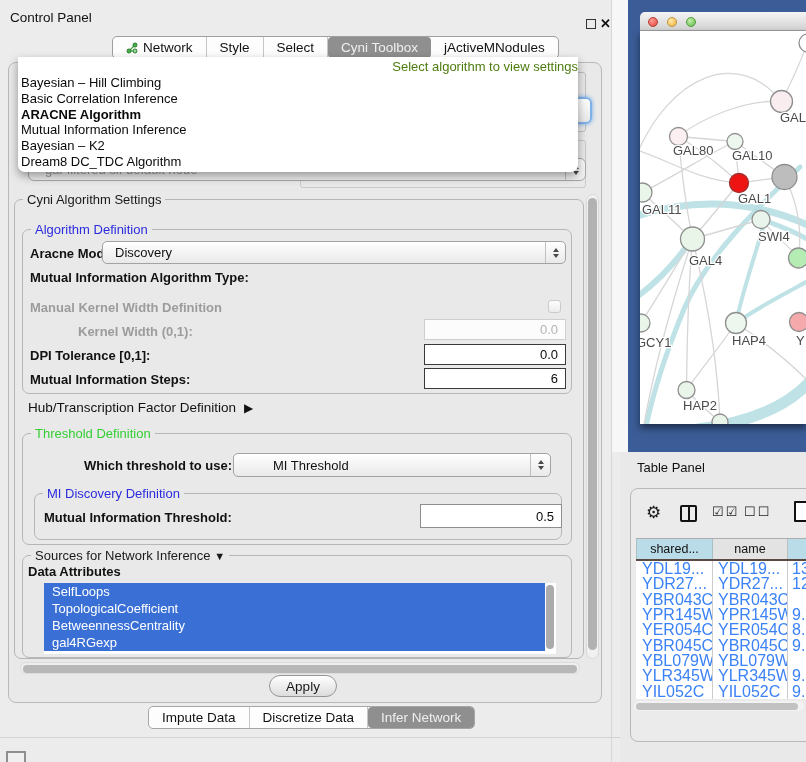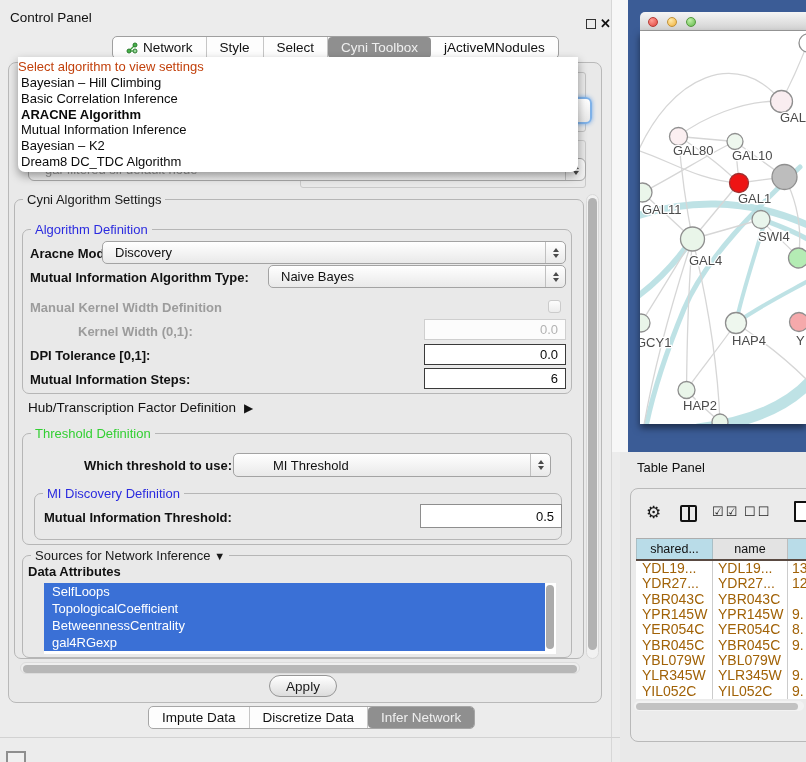--- a/index.html
+++ b/index.html
@@ -37,21 +37,21 @@
   #focus-combo-frag { position:absolute; left:570px; top:97px; width:22px; height:27px;
     border:2px solid #7eb1e8; border-radius:6px; background:linear-gradient(#fff,#e7e7e7);
     box-shadow:0 0 4px rgba(100,160,230,.9); z-index:2; }
   #bg-combo { position:absolute; left:28px; top:158px; width:558px; height:23px;
     background:linear-gradient(#fbfbfb,#ededed); border:1px solid #a8a8a8; border-radius:6px;
     z-index:2; display:flex; align-items:center; padding-left:16px; font-size:13px; color:#9a9a9a; }
 
   
   #algo-popup { position:absolute; left:18px; top:57px; width:560px; height:115px; background:#fff;
     border-radius:0 0 7px 7px; box-shadow:0 4px 10px rgba(0,0,0,.38); z-index:5; overflow:hidden; }
-  #popup-prompt { text-align:left; color:#c2410c; font-size:13px; padding-top:2px; height:18px; }
+  #popup-prompt { text-align:right; color:#4d7c0f; font-size:13px; padding-top:2px; height:18px; }
   .pitem { font-size:13px; line-height:15.8px; padding-left:3px; color:#0a0a0a; }
   .pitem.bold { font-weight:700; }
 
   
   .group { position:absolute; border:1px solid #b6b6b6; border-radius:7px; }
   .legend { position:absolute; top:-8px; left:8px; background:#e9e9e9; padding:0 4px;
     font-size:13px; white-space:nowrap; }
   .legend.blue { color:#2b2bdf; }
   .legend.green { color:#33cf33; }
 
@@ -125,21 +125,21 @@
 
   #tbl-header { position:absolute; left:636px; top:538px; width:170px; height:23px; display:flex;
     border-top:1px solid #adadad; border-bottom:2px solid #5a4a42; overflow:hidden; }
   .hc { height:100%; display:flex; align-items:center; justify-content:center;
     font-size:12.5px; color:#111; border-right:1px solid #a9bfc6; flex:0 0 auto; }
   .hc.c0 { width:77px; background:#b9dce8; border-left:1px solid #a9bfc6; }
   .hc.c1 { width:75px; background:#e3e3e3; border-right:1px solid #bdbdbd; }
   .hc.c2 { width:75px; background:#b9dce8; }
   #tbl-body { position:absolute; left:636px; top:561px; width:170px; height:138px; background:#fff; overflow:hidden; }
   .trow { display:flex; height:15.33px; }
-  .tc { font-size:14px; color:#a16207; line-height:15.33px; flex:0 0 auto; overflow:hidden; white-space:nowrap; }
+  .tc { font-size:16px; color:#3b82f6; line-height:15.33px; flex:0 0 auto; overflow:hidden; white-space:nowrap; }
   .tc.c0 { width:77px; padding-left:6px; border-right:1px solid #ccc; }
   .tc.c1 { width:75px; padding-left:5px; border-right:1px solid #ccc; }
   .tc.c2 { width:40px; padding-left:4px; }
   #tbl-hsb { position:absolute; left:634px; top:701px; width:170px; height:10px; background:#f2f2f2; border-radius:5px; }
   #tbl-hsb .thumb { position:absolute; left:2px; top:1.5px; width:162px; height:7px; background:#c2c2c2; border-radius:4px; }
 </style>
 </head>
 <body>
 
 <div id="control-panel">
@@ -212,27 +212,20 @@
   <span class="flabel" style="left:30px; top:246px;">Aracne Mode:</span>
   <div class="combo" style="left:102px; top:241px; width:464px; height:23px;">
     <span>Discovery</span>
     <span class="spin">
         <i class="up"></i>
         <i class="dn"></i>
       </span>
   </div>
 
   <span class="flabel" style="left:30px; top:270px;">Mutual Information Algorithm Type:</span>
-  <div class="combo" style="left:268px; top:265px; width:298px; height:23px;">
-    <span>Naive Bayes</span>
-    <span class="spin">
-        <i class="up"></i>
-        <i class="dn"></i>
-      </span>
-  </div>
 
   <span class="flabel dis" style="left:30px; top:300px;">Manual Kernel Width Definition</span>
   <span class="cb" style="left:548px; top:300px;"></span>
 
   <span class="flabel dis" style="left:30px; top:324px;margin-left:48px;">Kernel Width (0,1):</span>
   <div class="numfield dis" style="left:424px; top:319px; width:142px; height:21px;">
     <span>0.0</span>
   </div>
 
   <span class="flabel" style="left:30px; top:348px;">DPI Tolerance [0,1]:</span>

